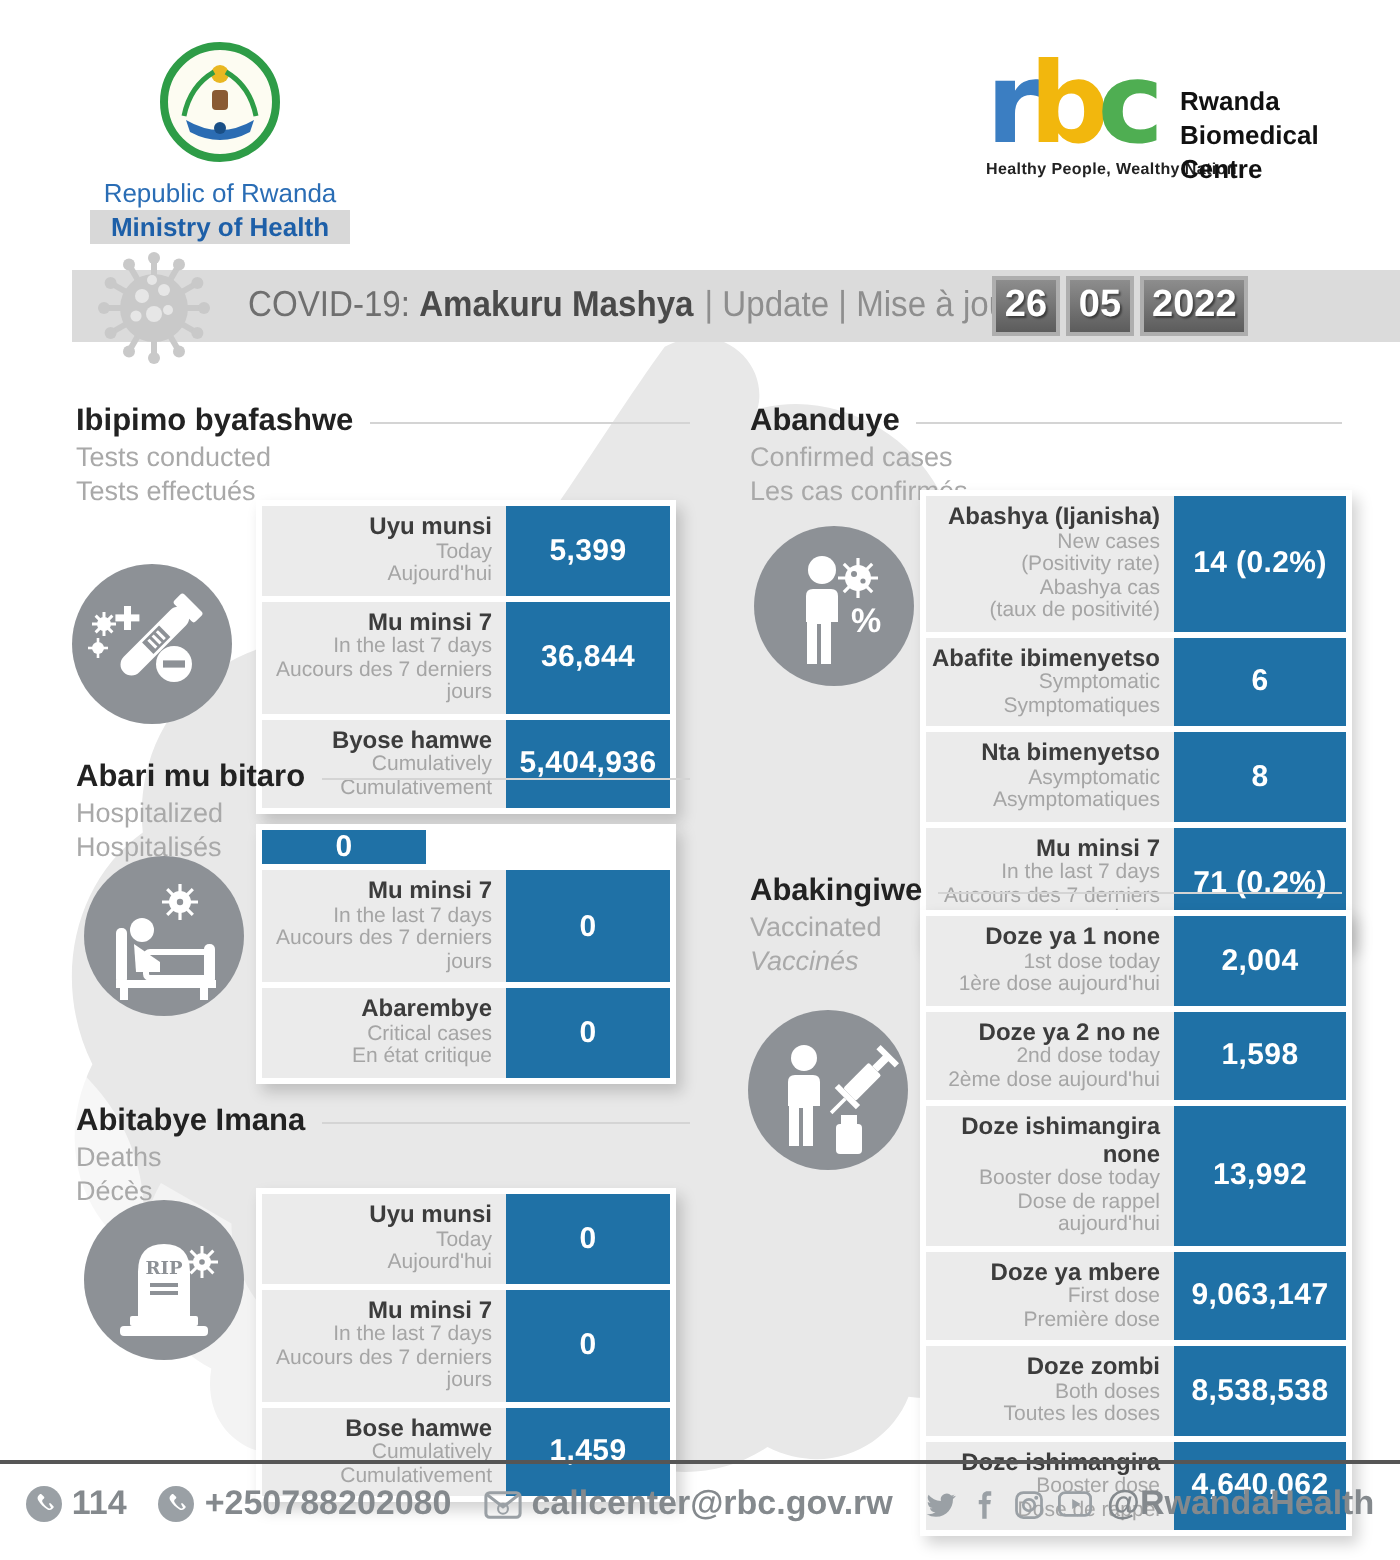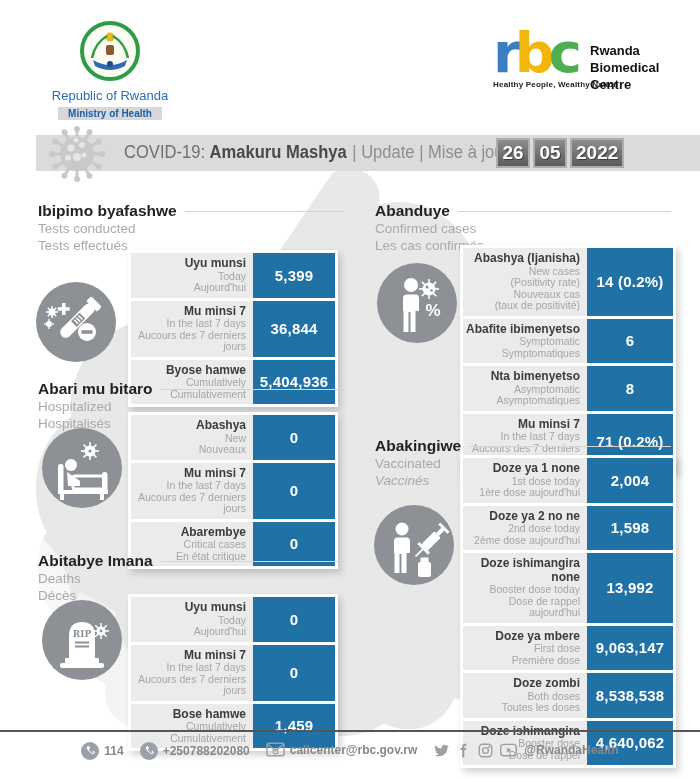--- a/index.html
+++ b/index.html
@@ -10,21 +10,21 @@
   }
   html,body{margin:0;padding:0;background:#fff;}
   .page{position:relative;width:700px;height:780px;background:#fff;overflow:hidden;
         font-family:"Liberation Sans",sans-serif;}
   .map-bg{position:absolute;left:20px;top:158px;width:665px;height:590px;z-index:0;}
 
   
   .coat{position:absolute;left:30px;top:20px;width:160px;text-align:center;z-index:2;}
   .coat-rep{font-size:13px;color:var(--ministry-blue);margin-top:2px;}
   .coat-min{display:inline-block;background:#d8d8d8;color:#1d5fa8;font-weight:bold;
-            font-size:10px;padding:1px 10px;margin-top:1px;}
+            font-size:13px;padding:1px 10px;margin-top:1px;}
   .rbc{position:absolute;left:493px;top:28px;z-index:2;width:190px;}
   .rbc-letters{font-family:"DejaVu Sans",sans-serif;font-weight:bold;font-size:56px;
                letter-spacing:-6px;line-height:50px;}
   .rbc-letters .lr{color:var(--rbc-r);} .rbc-letters .lb{color:var(--rbc-b);}
   .rbc-letters .lc{color:var(--rbc-c);}
   .rbc-name{position:absolute;left:97px;top:14px;font-size:13px;font-weight:bold;
             color:#111;line-height:17px;}
   .rbc-tag{font-size:8px;font-weight:bold;color:#222;margin-top:2px;letter-spacing:.2px;}
 
   
@@ -57,22 +57,22 @@
   .t-left .stat-label{width:113px;} .t-left .stat-value{width:82px;}
   .t-right .stat-label{width:115px;} .t-right .stat-value{width:86px;}
   .l-rw{font-size:12px;font-weight:bold;color:#3c3c3c;line-height:13.5px;}
   .l-sub{font-size:10.5px;color:#a5a5a5;line-height:11.5px;}
   .stat-value{background:var(--accent-blue);color:#ffffff;font-weight:bold;font-size:15px;
               display:flex;align-items:center;justify-content:center;letter-spacing:.2px;}
 
   
   .footer-line{position:absolute;left:0;right:0;top:730px;height:2px;background:#565656;z-index:3;}
   .footer{position:absolute;left:0;right:0;top:742px;display:flex;justify-content:center;
-          align-items:flex-start;gap:16px;z-index:3;color:var(--footer-gray);
-          font-weight:bold;font-size:12px;}
+          align-items:flex-end;gap:16px;z-index:3;color:var(--footer-gray);
+          font-weight:bold;font-size:17px;}
   .f-item{display:flex;align-items:center;gap:5px;}
   .socials{display:flex;align-items:center;gap:7px;}
 </style>
 </head>
 <body>
 
 <div class="page">
 
   <svg class="map-bg" viewBox="0 0 660 585" aria-hidden="true">
     <path fill="#e8e8e8" d="M310,15 C340,0 362,25 356,46 C392,36 430,56 446,86 C482,96 522,121 536,156
@@ -235,25 +235,20 @@
       <line x1="48" y1="14" x2="48" y2="32"></line>
         <line x1="39" y1="23" x2="57" y2="23"></line>
       <line x1="41.6" y1="16.6" x2="54.4" y2="29.4"></line>
         <line x1="54.4" y1="16.6" x2="41.6" y2="29.4"></line>
     </g>
     <circle cx="48" cy="23" r="5.5" fill="#fff"></circle>
     <circle cx="48" cy="23" r="1.6" fill="#8d9196"></circle>
   </svg>
   <div class="stat-table t-left" style="left:128px;top:412px;">
       <div class="stat-row">
-        <div class="stat-label">
-          <div class="l-rw">Abashya</div>
-          <div class="l-sub">New</div>
-          <div class="l-sub">Nouveaux</div>
-        </div>
         <div class="stat-value">0</div>
       </div>
       <div class="stat-row">
         <div class="stat-label">
           <div class="l-rw">Mu minsi 7</div>
           <div class="l-sub">In the last 7 days</div>
           <div class="l-sub">Aucours des 7 derniers jours</div>
         </div>
         <div class="stat-value">0</div>
       </div>
@@ -337,21 +332,21 @@
     <circle cx="50" cy="24" r="1.5" fill="#8d9196"></circle>
     <circle cx="54.5" cy="27.5" r="1.3" fill="#8d9196"></circle>
     <text x="56" y="53" text-anchor="middle" font-family="Liberation Sans, sans-serif" font-size="17" font-weight="bold" fill="#fff">%</text>
   </svg>
   <div class="stat-table t-right" style="left:460px;top:245px;">
       <div class="stat-row">
         <div class="stat-label">
           <div class="l-rw">Abashya (Ijanisha)</div>
           <div class="l-sub">New cases</div>
           <div class="l-sub">(Positivity rate)</div>
-          <div class="l-sub">Nouveaux cas</div>
+          <div class="l-sub">Abashya cas</div>
           <div class="l-sub">(taux de positivité)</div>
         </div>
         <div class="stat-value">14 (0.2%)</div>
       </div>
       <div class="stat-row">
         <div class="stat-label">
           <div class="l-rw">Abafite ibimenyetso</div>
           <div class="l-sub">Symptomatic</div>
           <div class="l-sub">Symptomatiques</div>
         </div>

